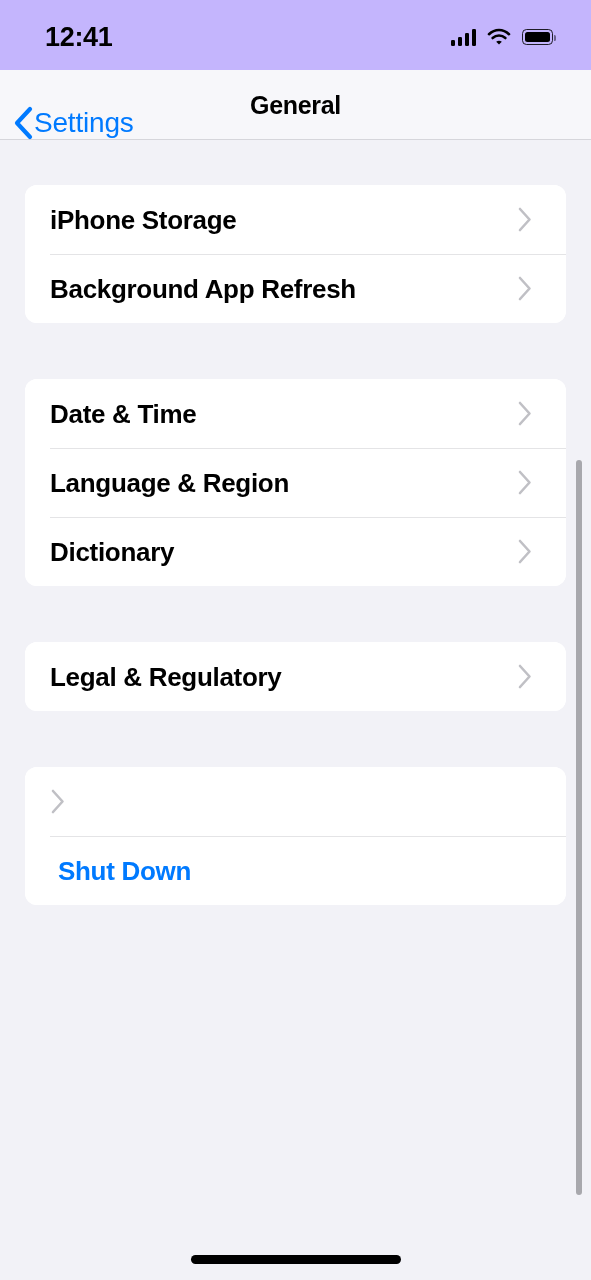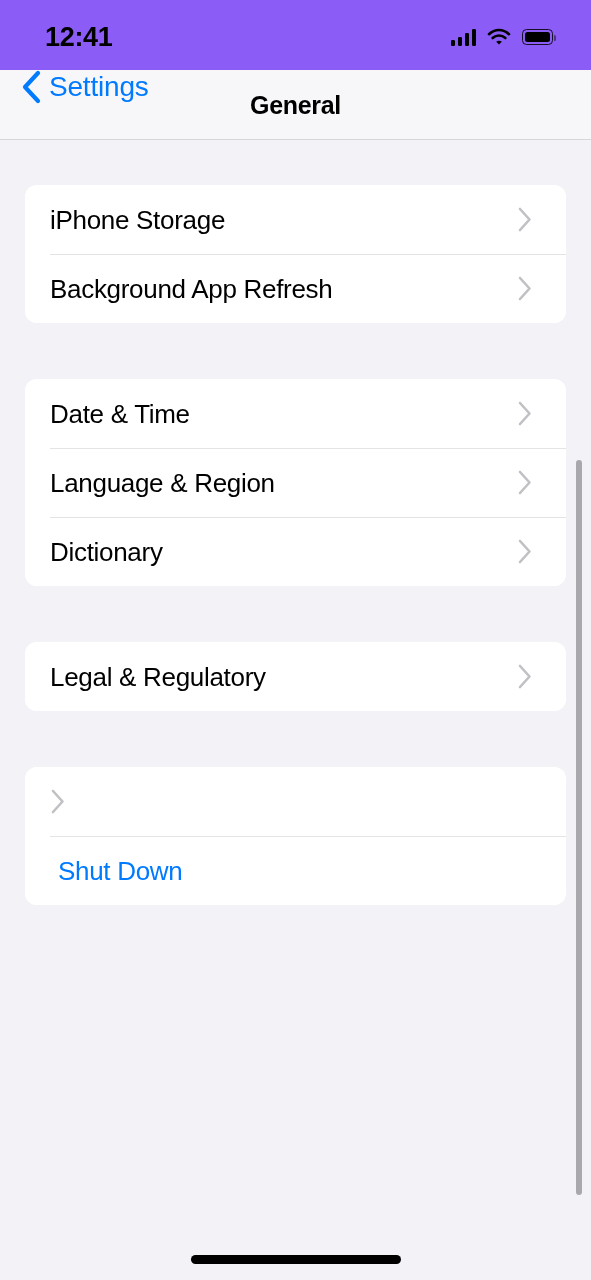--- a/index.html
+++ b/index.html
@@ -23,21 +23,21 @@
     background: #F2F2F7;
     overflow: hidden;
   }
 
   
   #status-bar {
     position: absolute;
     top: 0; left: 0;
     width: 591px;
     height: 70px;
-    background: #8b5cf6;
+    background: #c4b5fd;
   }
 
   #status-time {
     position: absolute;
     left: 45px;
     top: 22px;
     font-size: 27px;
     font-weight: bold;
     letter-spacing: -0.3px;
     color: #000;
@@ -104,26 +104,25 @@
     position: absolute;
     top: 70px; left: 0;
     width: 591px;
     height: 70px;
     background: #F7F7FA;
     border-bottom: 1px solid #D6D6DB;
   }
 
   #back-button {
     position: absolute;
-    left: 20px;
+    left: 12px;
     top: 0;
     height: 70px;
     display: flex;
-    align-items: flex-start;
-    gap: 7px;
+    align-items: flex-end;
     cursor: pointer;
   }
 
   .back-chevron { width: 22px; height: 34px; display: block; }
 
   #back-label {
     font-size: 28px;
     color: #007AFF;
     letter-spacing: -0.2px;
     line-height: 34px;
@@ -165,20 +164,21 @@
 
   .row {
     position: relative;
     height: 69px;
     display: flex;
     align-items: center;
     padding-left: 25px;
     padding-right: 20px;
     cursor: pointer;
     background: #FFFFFF;
+    font-weight: bold;
   }
 
   .row + .row::before {
     content: "";
     position: absolute;
     left: 25px;
     right: 0;
     top: 0;
     height: 1px;
     background: #E4E4E6;

